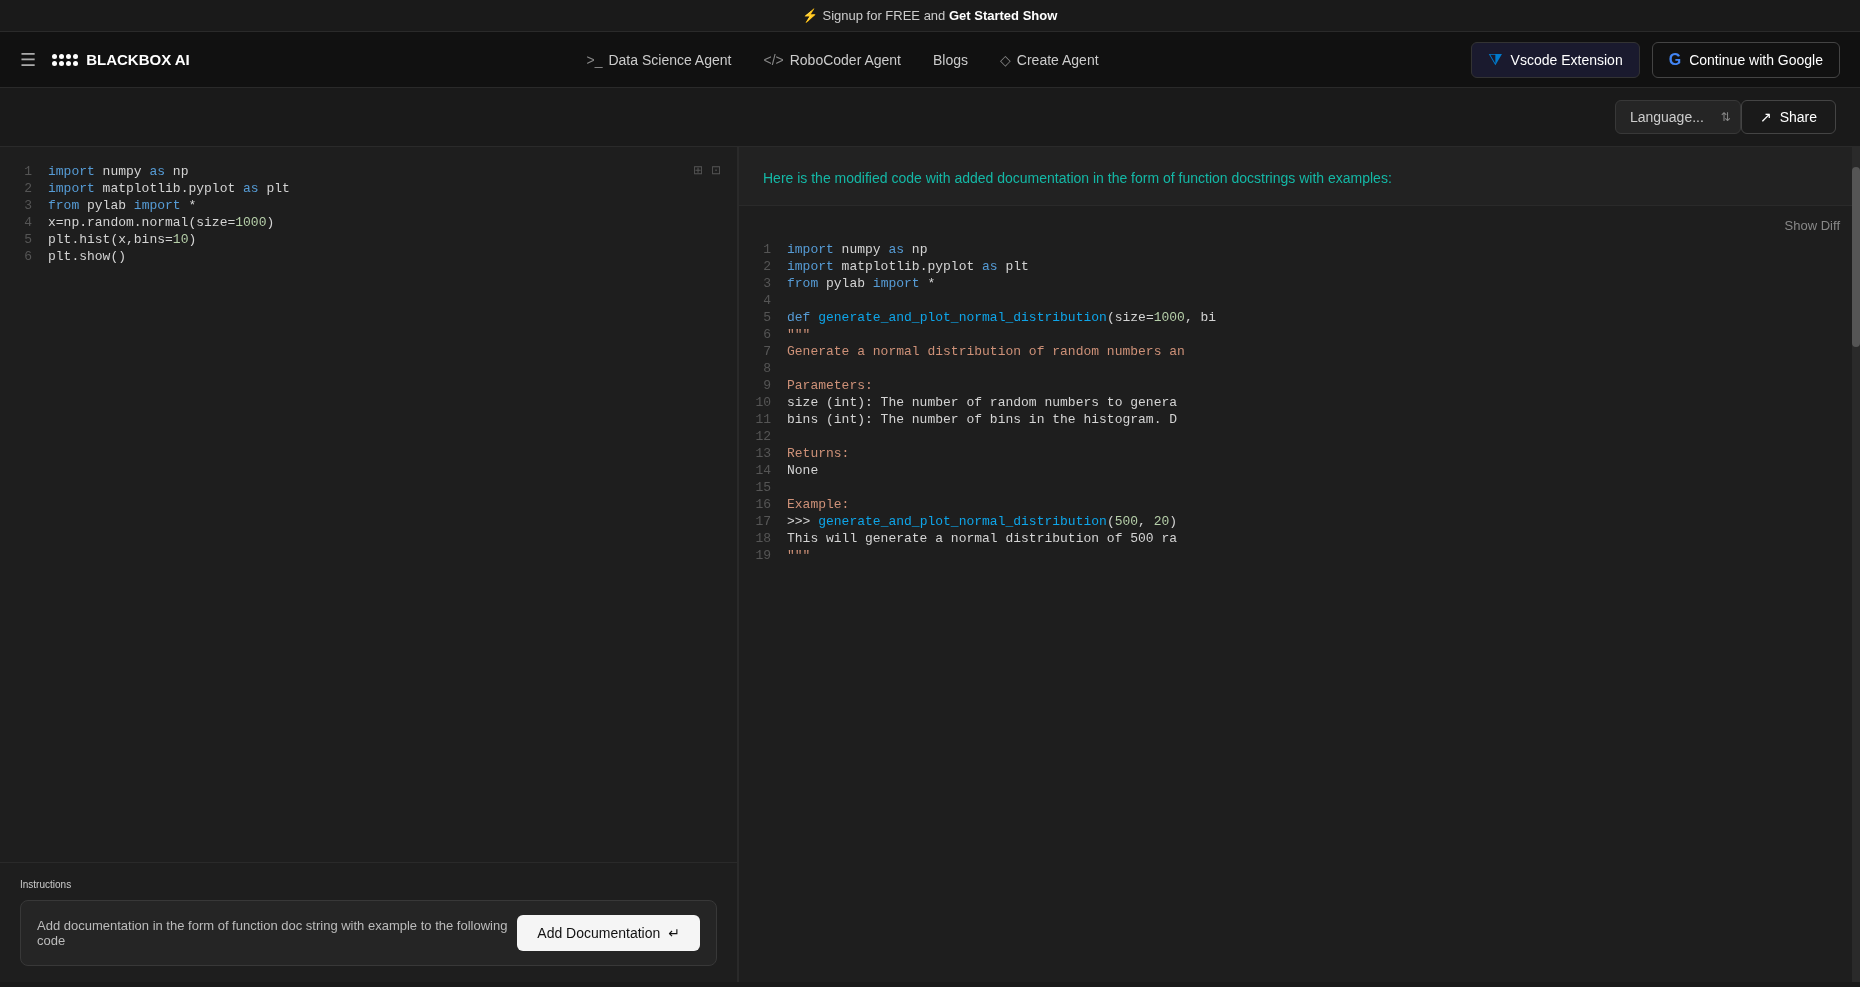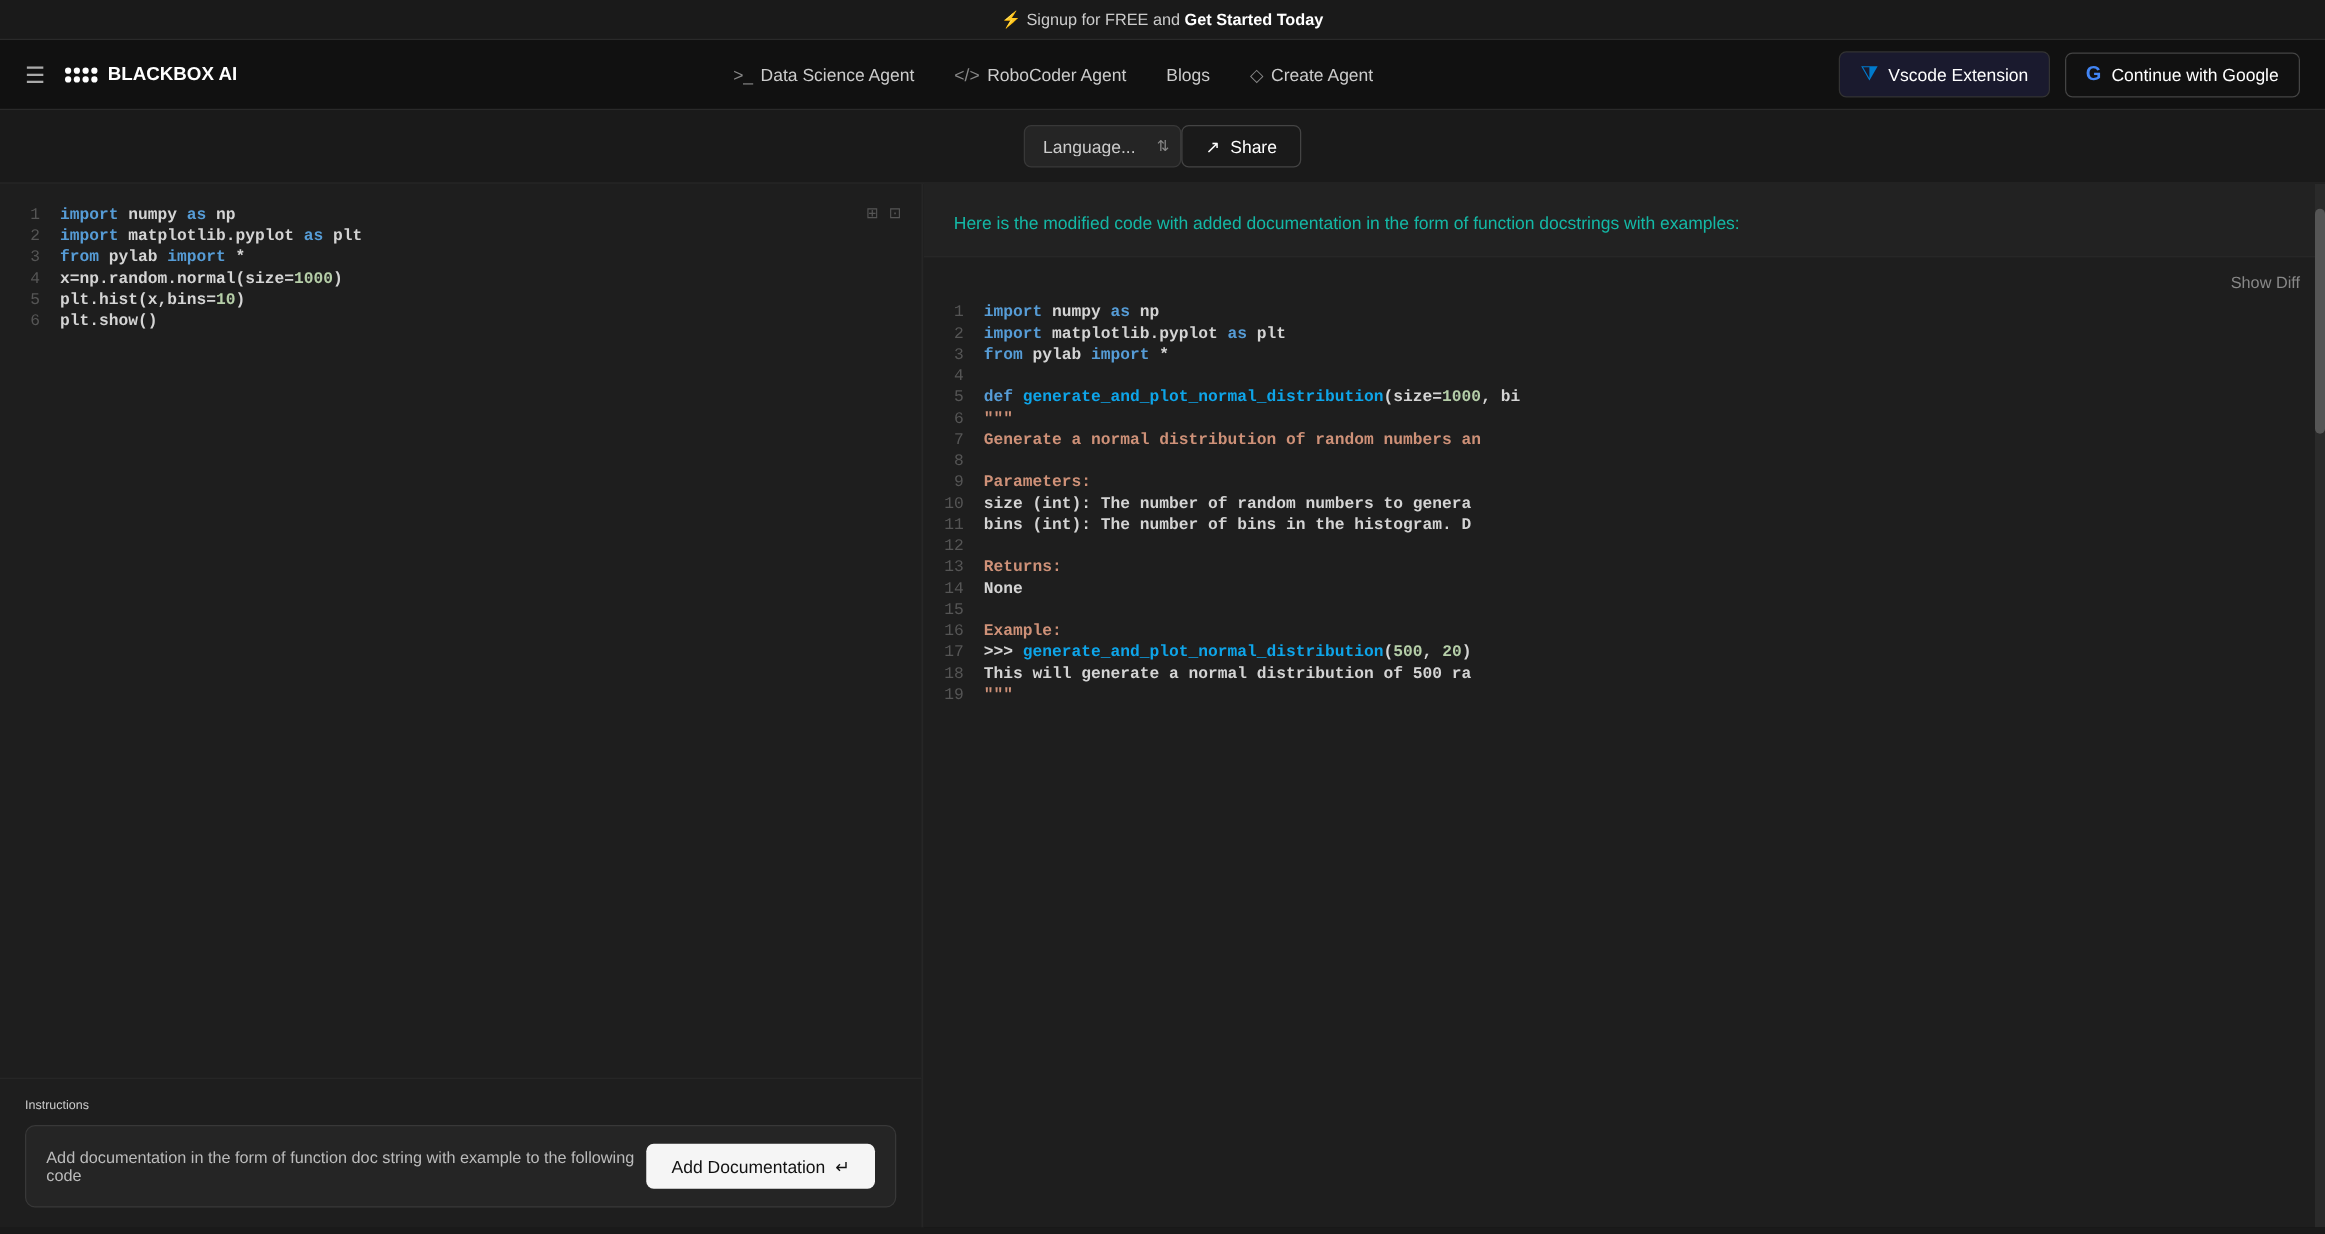--- a/index.html
+++ b/index.html
@@ -117,21 +117,21 @@
       display: flex;
       flex-direction: column;
       height: calc(987px - 93px);
       background: #1a1a1a;
     }
 
     
     .toolbar {
       display: flex;
       align-items: center;
-      justify-content: center;
+      justify-content: flex-end;
       padding: 12px 24px;
       border-bottom: 1px solid #2a2a2a;
     }
     .language-select {
       background: #252525;
       border: 1px solid #383838;
       color: #ccc;
       padding: 8px 36px 8px 14px;
       border-radius: 6px;
       font-size: 14px;
@@ -200,21 +200,20 @@
       font-family: 'Courier New', monospace;
       font-size: 13px;
       user-select: none;
       flex-shrink: 0;
     }
     .line-content {
       font-family: 'Courier New', monospace;
       font-size: 13px;
       color: #d4d4d4;
       flex: 1;
-      font-weight: bold;
     }
     .kw { color: #569cd6; }
     .fn { color: #0ea5e9; }
     .str { color: #ce9178; }
     .num { color: #b5cea8; }
 
     .toolbar-icons {
       position: absolute;
       top: 16px;
       right: 16px;
@@ -328,21 +327,21 @@
       position: absolute;
       top: 20px;
     }
   </style>
 </head>
 <body>
 
 <div class="announcement-bar">
   <span class="bolt">⚡</span>
   <span>Signup for FREE and </span>
-  <strong>Get Started Today</strong>
+  <strong>Get Started Show</strong>
 </div>
 
 <nav class="navbar">
   <span class="nav-menu-icon">☰</span>
   <div class="logo">
     <div class="logo-dots">
       <div class="logo-dot"></div>
       <div class="logo-dot"></div>
       <div class="logo-dot"></div>
       <div class="logo-dot"></div>

